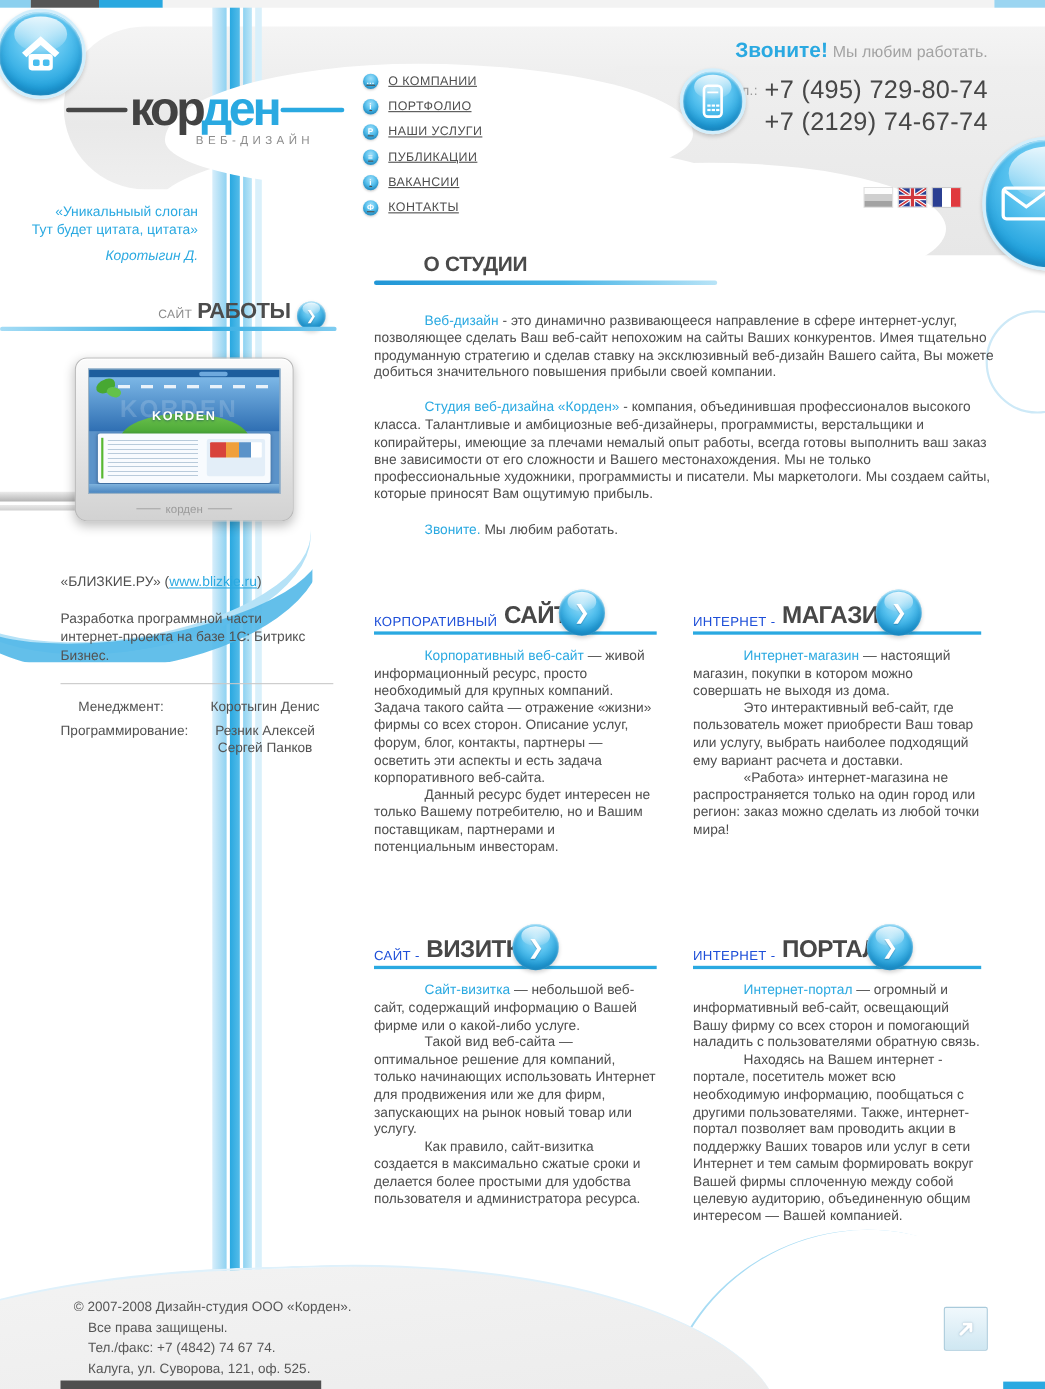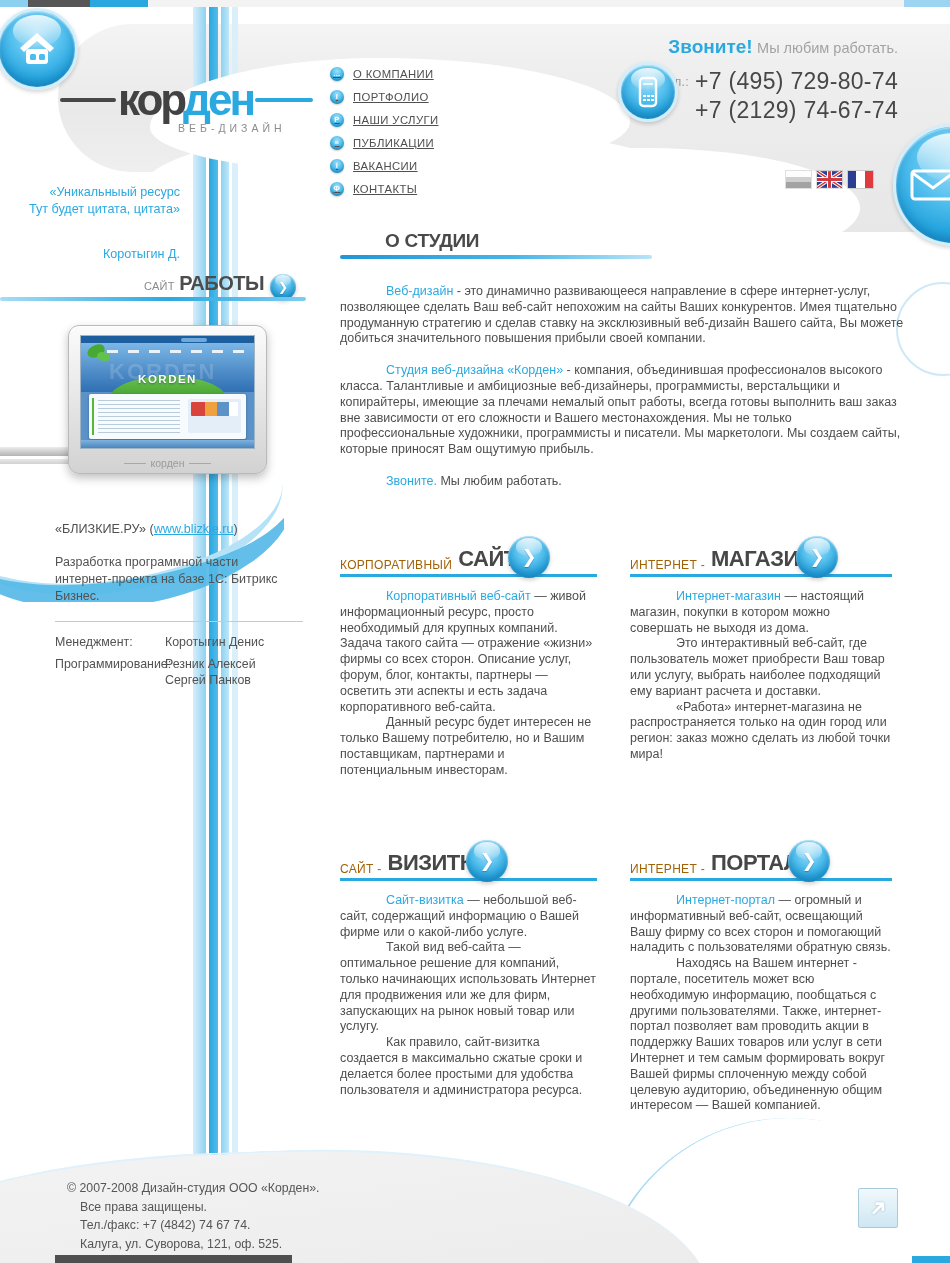--- a/index.html
+++ b/index.html
@@ -68,21 +68,21 @@
   .ld-l{width:56px;background:#474747;}
   .ld-r{width:58px;background:#2aa9e1;}
   .logo-word{font-size:44px;font-weight:bold;letter-spacing:-3px;line-height:40px;padding:0 2px;}
   .logo-k{color:#424242;margin-top:15px;}
   .logo-b{color:#2aa9e1;}
   .logo-sub{margin:2px 0 0 118px;font-size:10.5px;letter-spacing:4px;color:#8c8c8c;}
 
   
   .quote{left:16px;top:184px;width:164px;text-align:right;z-index:3;
     color:#2aa9e1;font-size:12.6px;line-height:17px;}
-  .quote .author{display:block;margin-top:28px;}
+  .quote .author{display:block;margin-top:6px;font-style:italic;}
 
   
   .nav{left:330px;top:66px;z-index:3;}
   .nav a{display:flex;align-items:center;gap:9px;height:16px;margin-bottom:7px;
     font-size:11.3px;letter-spacing:.4px;color:#4f4f4f;text-decoration:underline;cursor:pointer;}
   .nav-dot{flex:none;width:14px;height:14px;border-radius:50%;position:relative;display:flex;align-items:center;justify-content:center;
     background:radial-gradient(circle at 50% 30%,#9fdef8 0%,#54c0ee 45%,#1e9cd8 100%);
     box-shadow:inset 0 -2px 3px rgba(10,80,130,.35), 0 1px 2px rgba(0,0,0,.2);
     color:#fff;font-size:7.5px;font-weight:bold;line-height:1;}
 
@@ -93,21 +93,21 @@
   .phones{margin-top:9px;color:#474747;font-size:23px;line-height:28px;letter-spacing:.3px;}
   .tel-label{color:#9a9a9a;font-size:12.5px;margin-right:6px;vertical-align:3px;}
 
   
   .flags{left:786px;top:171px;display:flex;gap:6px;z-index:3;}
   .flag{width:25px;height:17px;box-shadow:0 0 0 1px rgba(0,0,0,.12);cursor:pointer;}
   .flag-ru{background:linear-gradient(180deg,#fdfdfd 34%,#cfcfcf 34% 67%,#a3a3a3 67%);}
   .flag-fr{background:linear-gradient(90deg,#2b3f92 34%,#fff 34% 67%,#e0393e 67%);}
 
   
-  .h-light{font-size:12px;color:#a16207;letter-spacing:.3px;}
+  .h-light{font-size:12px;color:#1d4ed8;letter-spacing:.3px;}
   .h-bold{font-size:22px;font-weight:bold;color:#474747;letter-spacing:-.5px;}
   .about-h{left:340px;top:230px;z-index:3;}
   .about-h .t{margin-left:45px;font-size:19px;font-weight:bold;color:#4a4a4a;letter-spacing:-.3px;}
   .u-brush{height:4px;border-radius:2px;z-index:3;}
   .u-about{left:340px;top:255px;width:312px;background:linear-gradient(90deg,#2196d6,#47b4e6 55%,#b9e4f7);}
   .works-head{left:0;top:272px;width:264px;text-align:right;z-index:3;}
   .works-head .h-light{font-size:11px;color:#8a8a8a;}
   .works-head .h-bold{font-size:20px;color:#4c4c4c;}
   .works-arrow{left:270px;top:274px;width:26px;height:26px;z-index:3;font-size:12px;}
   .u-works{left:0;top:297px;width:306px;background:linear-gradient(90deg,#a5dcf5,#2aa9e1 55%,#7fccf0);}
@@ -154,21 +154,21 @@
     background:linear-gradient(90deg,#d8433c 0 30%,#f0a03c 30% 55%,#5b93c9 55% 80%,#fff 80%);}
   .ms-footbar{position:absolute;left:0;bottom:0;width:100%;height:8px;background:linear-gradient(180deg,#7fb3dd,#4b86c0);}
   .mon-brand{position:absolute;left:0;bottom:4px;width:100%;text-align:center;color:#9b9b9b;font-size:10.5px;}
   .mon-brand::before,.mon-brand::after{content:"";display:inline-block;width:22px;height:1px;background:#a8a8a8;vertical-align:3px;margin:0 5px;}
 
   
   .proj-name{left:55px;top:522px;width:260px;font-size:12.6px;color:#4f4f4f;z-index:3;}
   .proj-name a{color:#2aa9e1;text-decoration:underline;cursor:pointer;}
   .proj-desc{left:55px;top:554px;width:232px;font-size:12.5px;line-height:17px;color:#525252;z-index:3;}
   .divider{left:55px;top:621px;width:248px;height:1px;background:#c9c9c9;z-index:3;}
-  .credits{left:55px;top:634px;width:262px;z-index:3;font-size:12.4px;line-height:16.5px;color:#525252;}
+  .credits{left:55px;top:634px;width:262px;z-index:3;font-size:12.4px;line-height:16.5px;color:#525252;text-align:center;}
   .credit-row{display:flex;margin-bottom:5px;}
   .credit-role{width:110px;flex:none;}
   .credit-names{flex:1;}
 
   
   .footer-text{left:55px;top:1180px;width:330px;z-index:3;font-size:12.3px;line-height:16.5px;color:#565656;margin-left:12px;}
   .footer-text div{margin-bottom:2px;}
   .footer-text div + div{padding-left:13px;}
   .toplink{left:858px;top:1188px;width:38px;height:38px;z-index:3;cursor:pointer;
     background:linear-gradient(180deg,#f0f8fc,#cfe7f2);border:1px solid #a9cadb;border-radius:2px;
@@ -242,21 +242,21 @@
   <div class="abs logo">
     <div class="logo-row">
       <div class="logo-dash ld-l"></div>
       <div class="logo-word"><span class="logo-k">кор</span><span class="logo-b">ден</span></div>
       <div class="logo-dash ld-r"></div>
     </div>
     <div class="logo-sub">ВЕБ-ДИЗАЙН</div>
   </div>
 
   <div class="abs quote">
-    <span>«Уникальныый ресурс</span><br>
+    <span>«Уникальныый слоган</span><br>
     <span>Тут будет цитата, цитата»</span>
     <span class="author">Коротыгин Д.</span>
   </div>
 
   <nav class="abs nav">
     <a>
         <span class="nav-dot">…</span>
         <span>О КОМПАНИИ</span>
       </a>
     <a>

